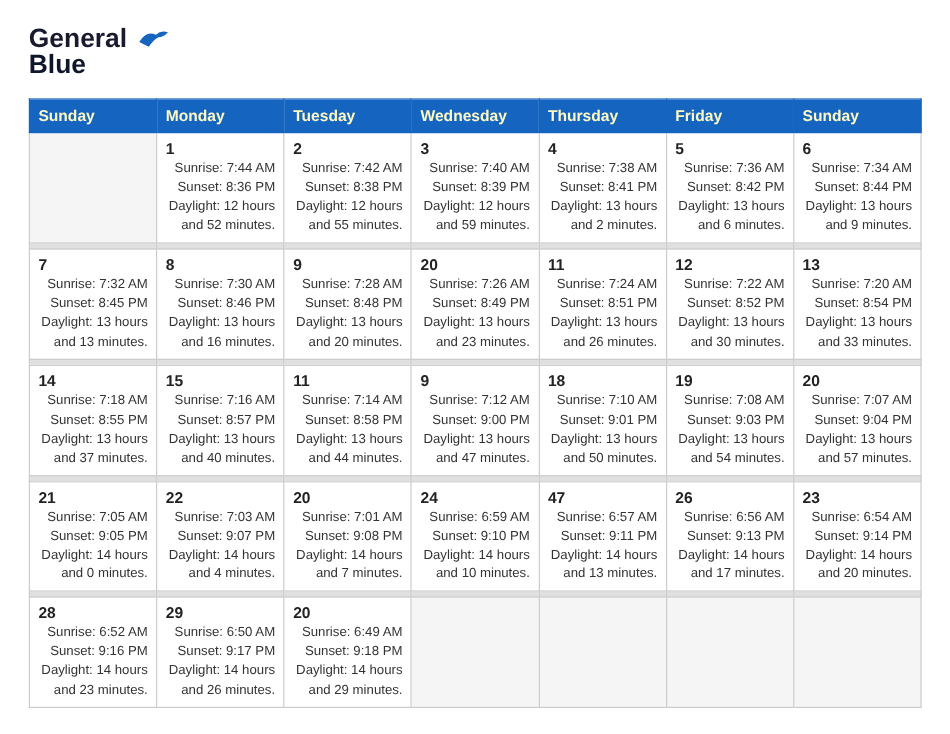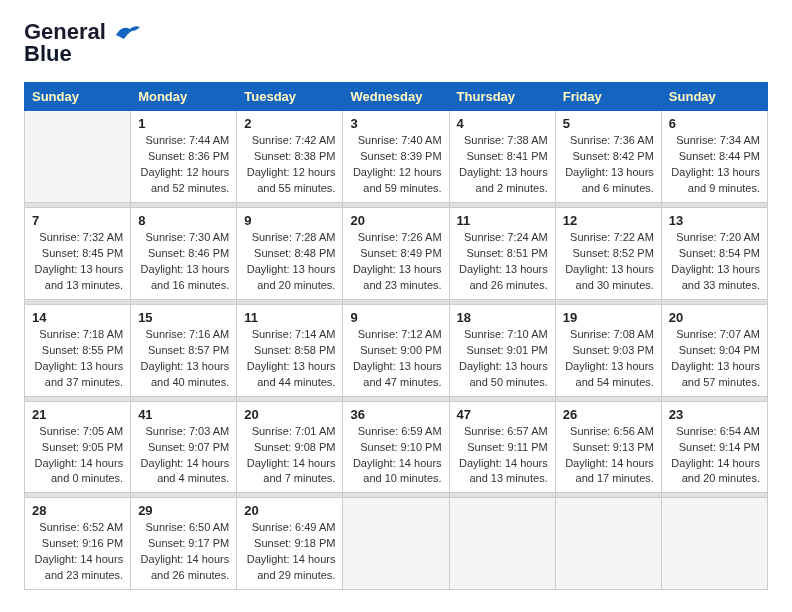--- a/index.html
+++ b/index.html
@@ -232,29 +232,29 @@
           <td style="height: 5px; padding: 0px; background: rgb(224, 224, 224); border: 1px solid rgb(204, 204, 204);"></td>
           <td style="height: 5px; padding: 0px; background: rgb(224, 224, 224); border: 1px solid rgb(204, 204, 204);"></td>
           <td style="height: 5px; padding: 0px; background: rgb(224, 224, 224); border: 1px solid rgb(204, 204, 204);"></td>
         </tr>
         <tr>
           <td>
             <span class="day-num">21</span>
             <div class="day-detail">Sunrise: 7:05 AM<br>Sunset: 9:05 PM<br>Daylight: 14 hours and 0 minutes.</div>
           </td>
           <td>
-            <span class="day-num">41</span>
+            <span class="day-num">22</span>
             <div class="day-detail">Sunrise: 7:03 AM<br>Sunset: 9:07 PM<br>Daylight: 14 hours and 4 minutes.</div>
           </td>
           <td>
             <span class="day-num">20</span>
             <div class="day-detail">Sunrise: 7:01 AM<br>Sunset: 9:08 PM<br>Daylight: 14 hours and 7 minutes.</div>
           </td>
           <td>
-            <span class="day-num">36</span>
+            <span class="day-num">24</span>
             <div class="day-detail">Sunrise: 6:59 AM<br>Sunset: 9:10 PM<br>Daylight: 14 hours and 10 minutes.</div>
           </td>
           <td>
             <span class="day-num">47</span>
             <div class="day-detail">Sunrise: 6:57 AM<br>Sunset: 9:11 PM<br>Daylight: 14 hours and 13 minutes.</div>
           </td>
           <td>
             <span class="day-num">26</span>
             <div class="day-detail">Sunrise: 6:56 AM<br>Sunset: 9:13 PM<br>Daylight: 14 hours and 17 minutes.</div>
           </td>

